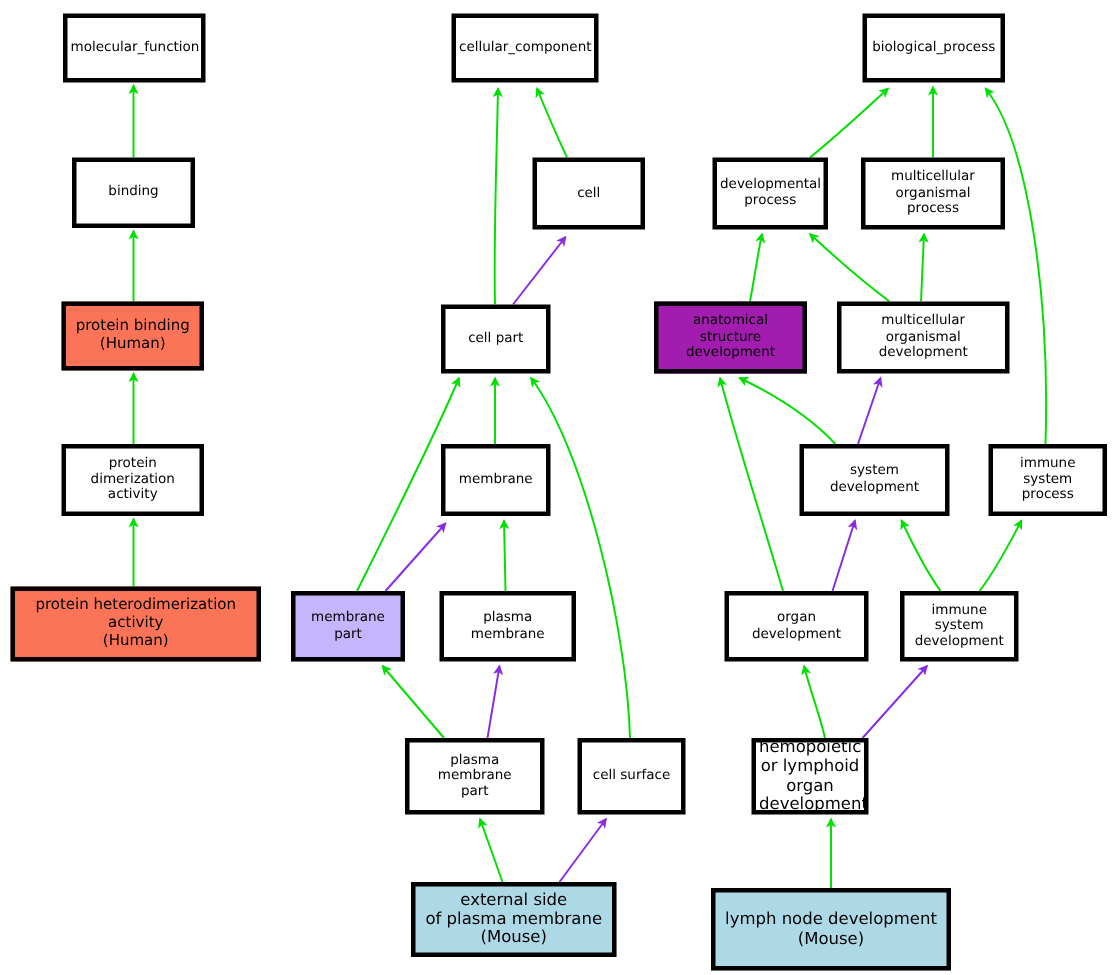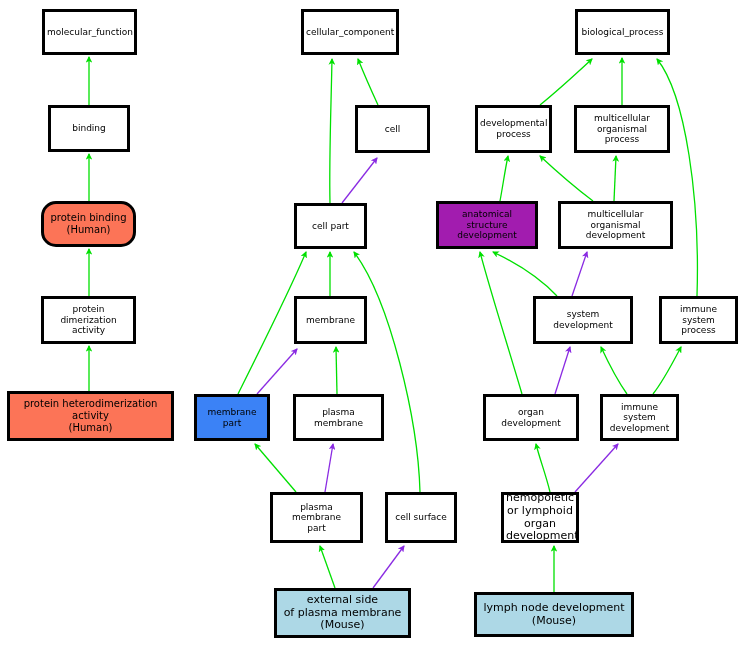--- a/index.html
+++ b/index.html
@@ -84,32 +84,32 @@
       <path d="M 522 394 C 506 340 490 290 480 252" fill="none" stroke="#00e000" stroke-width="1.3" marker-end="url(#ah-is_a)"></path>
       <path d="M 555 394 L 570 347" fill="none" stroke="#8a2be2" stroke-width="1.3" marker-end="url(#ah-part_of)"></path>
       <path d="M 627 394 C 617 380 608 362 601 347" fill="none" stroke="#00e000" stroke-width="1.3" marker-end="url(#ah-is_a)"></path>
       <path d="M 653 394 C 664 380 673 362 681 347" fill="none" stroke="#00e000" stroke-width="1.3" marker-end="url(#ah-is_a)"></path>
       <path d="M 550 492 C 546 475 540 460 536 444" fill="none" stroke="#00e000" stroke-width="1.3" marker-end="url(#ah-is_a)"></path>
       <path d="M 575 492 L 618 444" fill="none" stroke="#8a2be2" stroke-width="1.3" marker-end="url(#ah-part_of)"></path>
       <path d="M 554 592 L 554 546" fill="none" stroke="#00e000" stroke-width="1.3" marker-end="url(#ah-is_a)"></path>
     </svg>
 <div class="go-node" style="left: 42px; top: 9px; width: 95px; height: 46px; background: rgb(255, 255, 255); border-color: rgb(0, 0, 0); font-size: 9px;"><span class="label">molecular_function</span></div>
     <div class="go-node" style="left: 48px; top: 105px; width: 82px; height: 47px; background: rgb(255, 255, 255); border-color: rgb(0, 0, 0); font-size: 9px;"><span class="label">binding</span></div>
-    <div class="go-node" style="left: 41px; top: 201px; width: 95px; height: 46px; background: rgb(252, 116, 87); border-color: rgb(0, 0, 0); font-size: 10px; border-radius: 15px;"><span class="label">protein binding
+    <div class="go-node" style="left: 41px; top: 201px; width: 95px; height: 46px; background: rgb(252, 116, 87); border-color: rgb(0, 0, 0); font-size: 10px;"><span class="label">protein binding
 (Human)</span></div>
     <div class="go-node" style="left: 41px; top: 296px; width: 95px; height: 48px; background: rgb(255, 255, 255); border-color: rgb(0, 0, 0); font-size: 9px;"><span class="label">protein dimerization
 activity</span></div>
     <div class="go-node" style="left: 7px; top: 391px; width: 167px; height: 50px; background: rgb(252, 116, 87); border-color: rgb(0, 0, 0); font-size: 10px;"><span class="label">protein heterodimerization
 activity
 (Human)</span></div>
     <div class="go-node" style="left: 301px; top: 9px; width: 98px; height: 46px; background: rgb(255, 255, 255); border-color: rgb(0, 0, 0); font-size: 9px;"><span class="label">cellular_component</span></div>
     <div class="go-node" style="left: 355px; top: 105px; width: 75px; height: 48px; background: rgb(255, 255, 255); border-color: rgb(0, 0, 0); font-size: 9px;"><span class="label">cell</span></div>
     <div class="go-node" style="left: 294px; top: 203px; width: 73px; height: 46px; background: rgb(255, 255, 255); border-color: rgb(0, 0, 0); font-size: 9px;"><span class="label">cell part</span></div>
     <div class="go-node" style="left: 294px; top: 296px; width: 73px; height: 48px; background: rgb(255, 255, 255); border-color: rgb(0, 0, 0); font-size: 9px;"><span class="label">membrane</span></div>
-    <div class="go-node" style="left: 194px; top: 394px; width: 76px; height: 47px; background: #3b82f6; border-color: rgb(0, 0, 0); font-size: 9px;"><span class="label">membrane part</span></div>
+    <div class="go-node" style="left: 194px; top: 394px; width: 76px; height: 47px; background: #c4b5fd; border-color: rgb(0, 0, 0); font-size: 9px;"><span class="label">membrane part</span></div>
     <div class="go-node" style="left: 293px; top: 394px; width: 91px; height: 47px; background: rgb(255, 255, 255); border-color: rgb(0, 0, 0); font-size: 9px;"><span class="label">plasma membrane</span></div>
     <div class="go-node" style="left: 270px; top: 492px; width: 93px; height: 51px; background: rgb(255, 255, 255); border-color: rgb(0, 0, 0); font-size: 9px;"><span class="label">plasma membrane
 part</span></div>
     <div class="go-node" style="left: 385px; top: 492px; width: 72px; height: 51px; background: rgb(255, 255, 255); border-color: rgb(0, 0, 0); font-size: 9px;"><span class="label">cell surface</span></div>
     <div class="go-node" style="left: 274px; top: 588px; width: 137px; height: 50px; background: rgb(173, 216, 230); border-color: rgb(0, 0, 0); font-size: 11px;"><span class="label">external side
 of plasma membrane
 (Mouse)</span></div>
     <div class="go-node" style="left: 575px; top: 9px; width: 95px; height: 46px; background: rgb(255, 255, 255); border-color: rgb(0, 0, 0); font-size: 9px;"><span class="label">biological_process</span></div>
     <div class="go-node" style="left: 475px; top: 105px; width: 77px; height: 48px; background: rgb(255, 255, 255); border-color: rgb(0, 0, 0); font-size: 9px;"><span class="label">developmental
 process</span></div>
@@ -121,15 +121,15 @@
 organismal development</span></div>
     <div class="go-node" style="left: 533px; top: 296px; width: 100px; height: 48px; background: rgb(255, 255, 255); border-color: rgb(0, 0, 0); font-size: 9px;"><span class="label">system development</span></div>
     <div class="go-node" style="left: 659px; top: 296px; width: 79px; height: 48px; background: rgb(255, 255, 255); border-color: rgb(0, 0, 0); font-size: 9px;"><span class="label">immune system
 process</span></div>
     <div class="go-node" style="left: 483px; top: 394px; width: 96px; height: 47px; background: rgb(255, 255, 255); border-color: rgb(0, 0, 0); font-size: 9px;"><span class="label">organ development</span></div>
     <div class="go-node" style="left: 600px; top: 394px; width: 79px; height: 47px; background: rgb(255, 255, 255); border-color: rgb(0, 0, 0); font-size: 9px;"><span class="label">immune system
 development</span></div>
     <div class="go-node" style="left: 501px; top: 492px; width: 78px; height: 51px; background: rgb(255, 255, 255); border-color: rgb(0, 0, 0); font-size: 11px;"><span class="label">hemopoietic
 or lymphoid
 organ development</span></div>
-    <div class="go-node" style="left: 474px; top: 592px; width: 160px; height: 45px; background: rgb(173, 216, 230); border-color: rgb(0, 0, 0); font-size: 11px;"><span class="label">lymph node development
+    <div class="go-node" style="left: 474px; top: 592px; width: 160px; height: 55px; background: rgb(173, 216, 230); border-color: rgb(0, 0, 0); font-size: 11px;"><span class="label">lymph node development
 (Mouse)</span></div>
   </div>
 
 </body></html>

